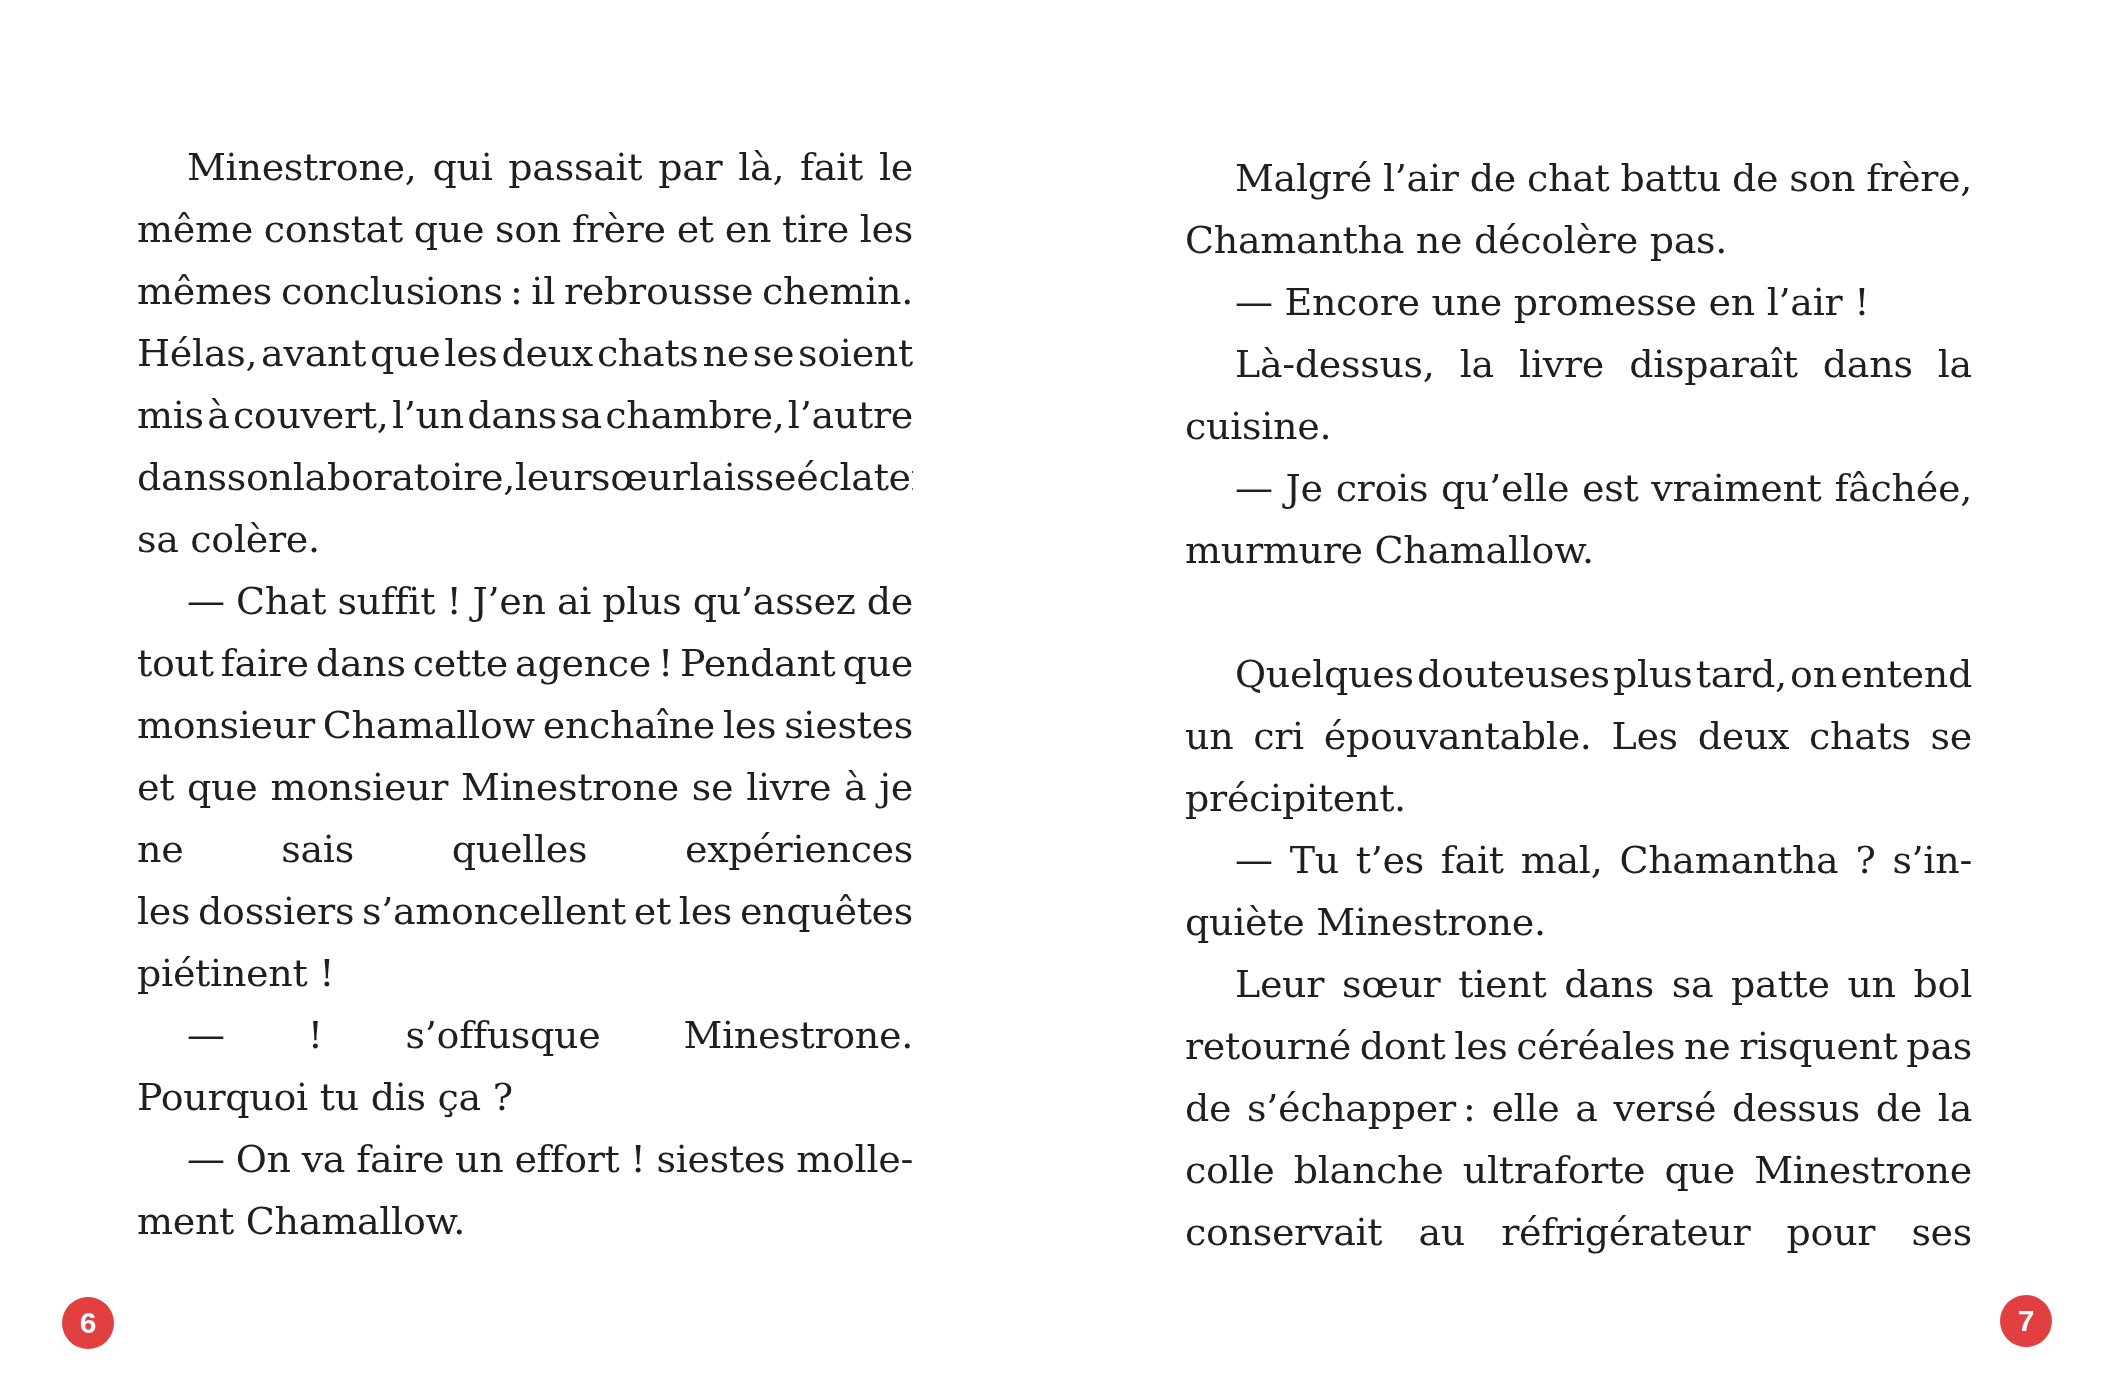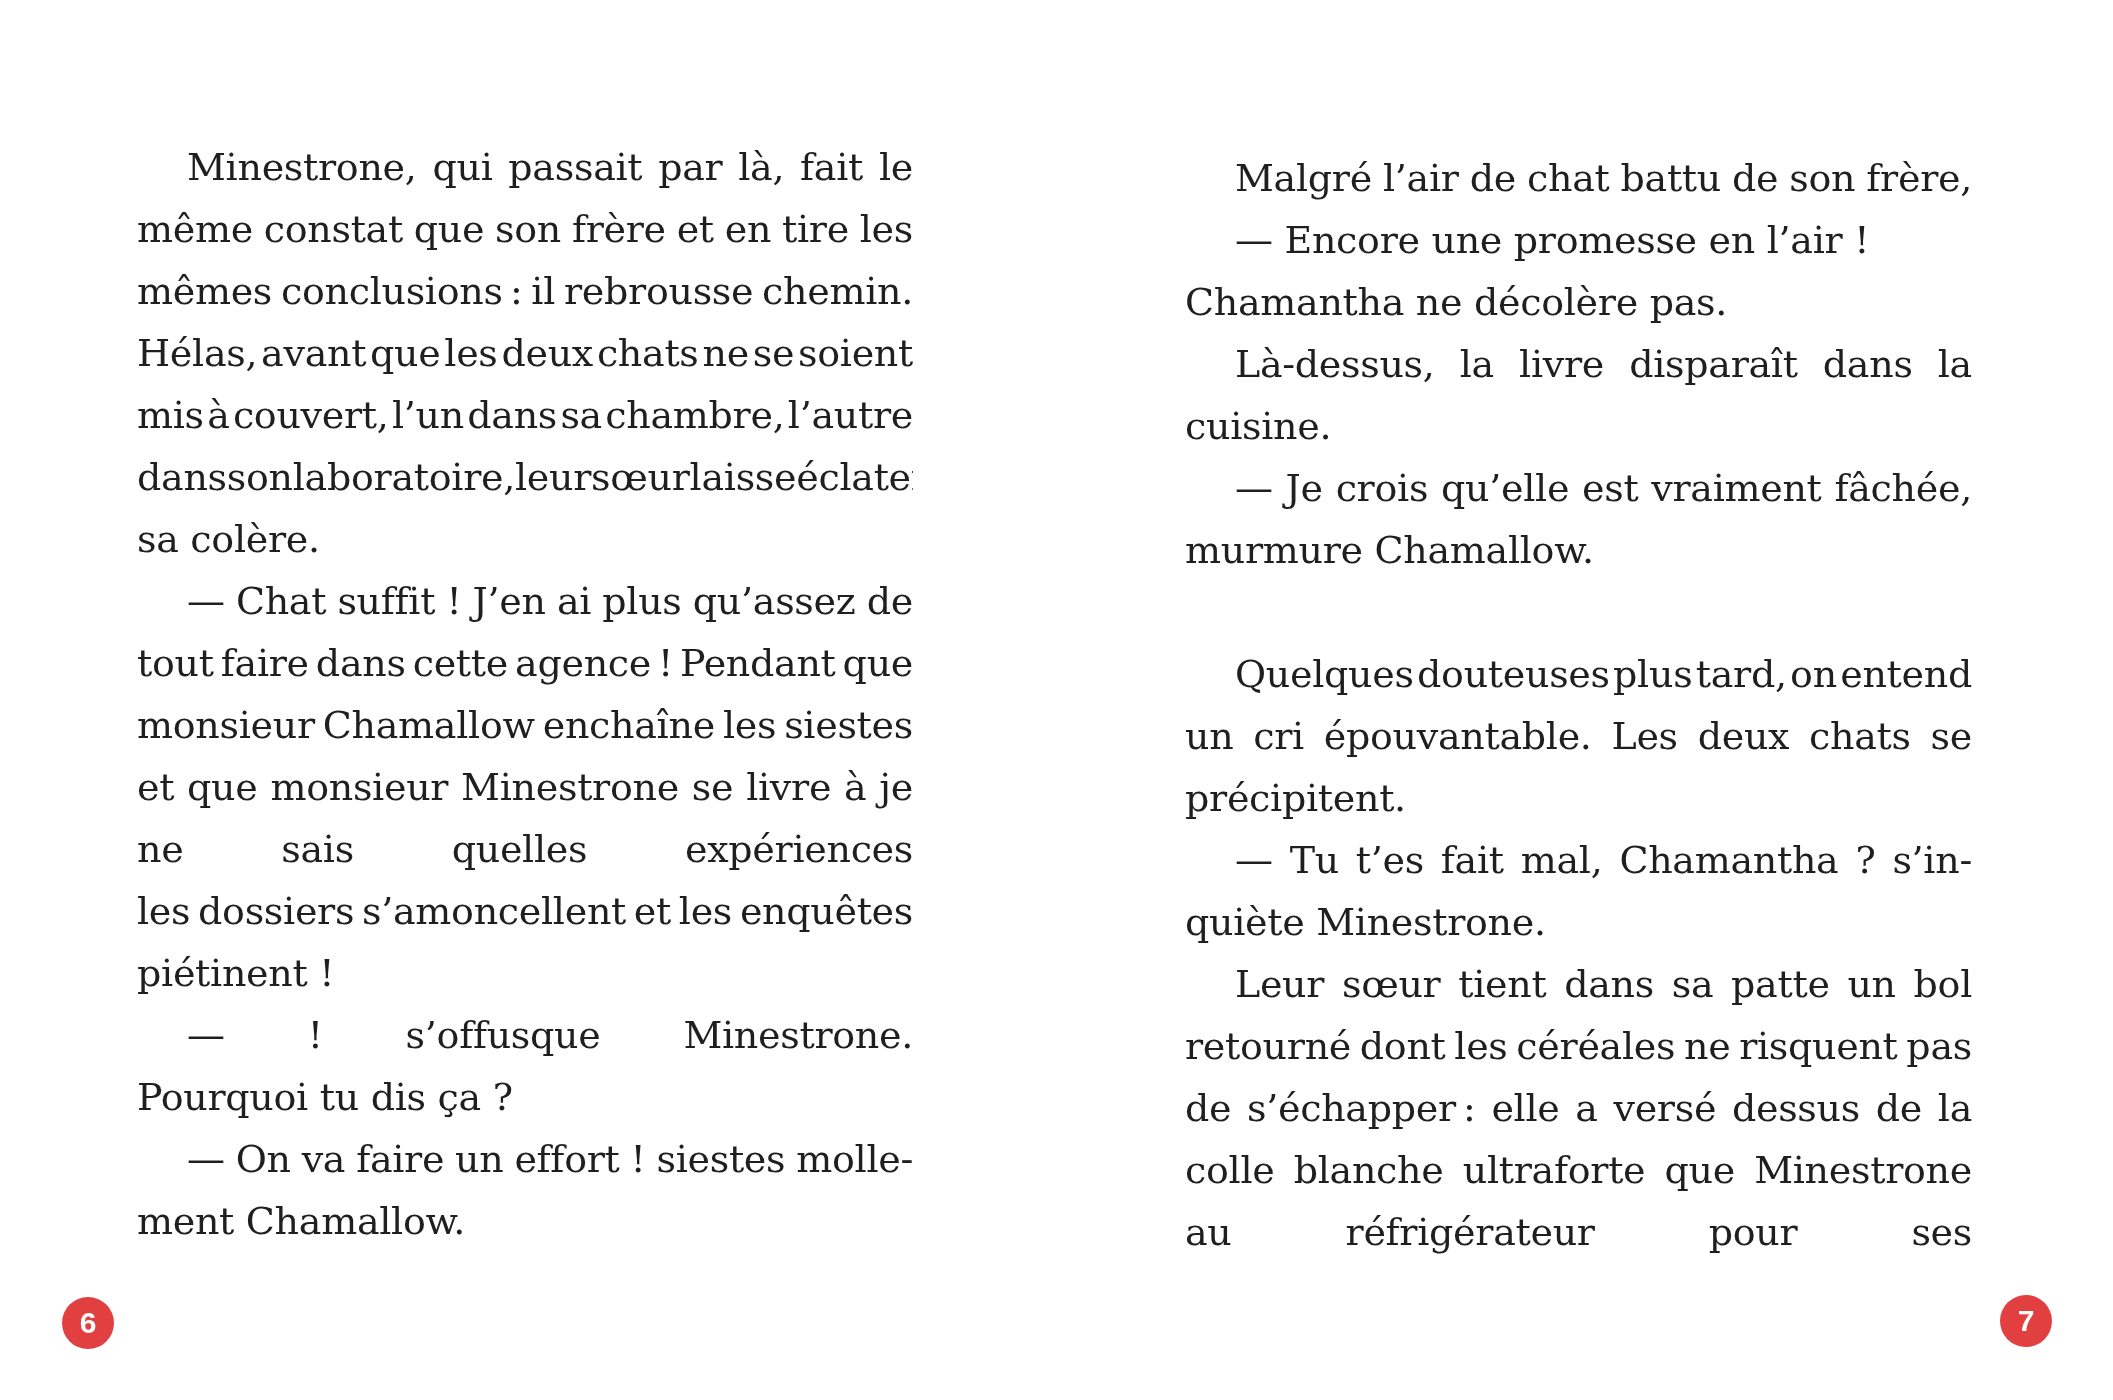--- a/index.html
+++ b/index.html
@@ -202,22 +202,22 @@
       <div class="line indent">
         <span>Malgré</span>
         <span>l’air</span>
         <span>de</span>
         <span>chat</span>
         <span>battu</span>
         <span>de</span>
         <span>son</span>
         <span>frère,</span>
       </div>
+      <div class="line last">Chamantha ne décolère pas.</div>
       <div class="line indent last">— Encore une promesse en l’air !</div>
-      <div class="line last">Chamantha ne décolère pas.</div>
       <div class="line indent">
         <span>Là-dessus,</span>
         <span>la</span>
         <span>livre</span>
         <span>disparaît</span>
         <span>dans</span>
         <span>la</span>
       </div>
       <div class="line last">cuisine.</div>
       <div class="line indent">
@@ -290,20 +290,21 @@
         <span>la</span>
       </div>
       <div class="line">
         <span>colle</span>
         <span>blanche</span>
         <span>ultraforte</span>
         <span>que</span>
         <span>Minestrone</span>
       </div>
       <div class="line">
+        <span>conservait</span>
         <span>au</span>
         <span>réfrigérateur</span>
         <span>pour</span>
         <span>ses</span>
       </div>
     </div>
 
   <div class="badge badge-left">6</div>
 
   <div class="badge badge-right">7</div>

